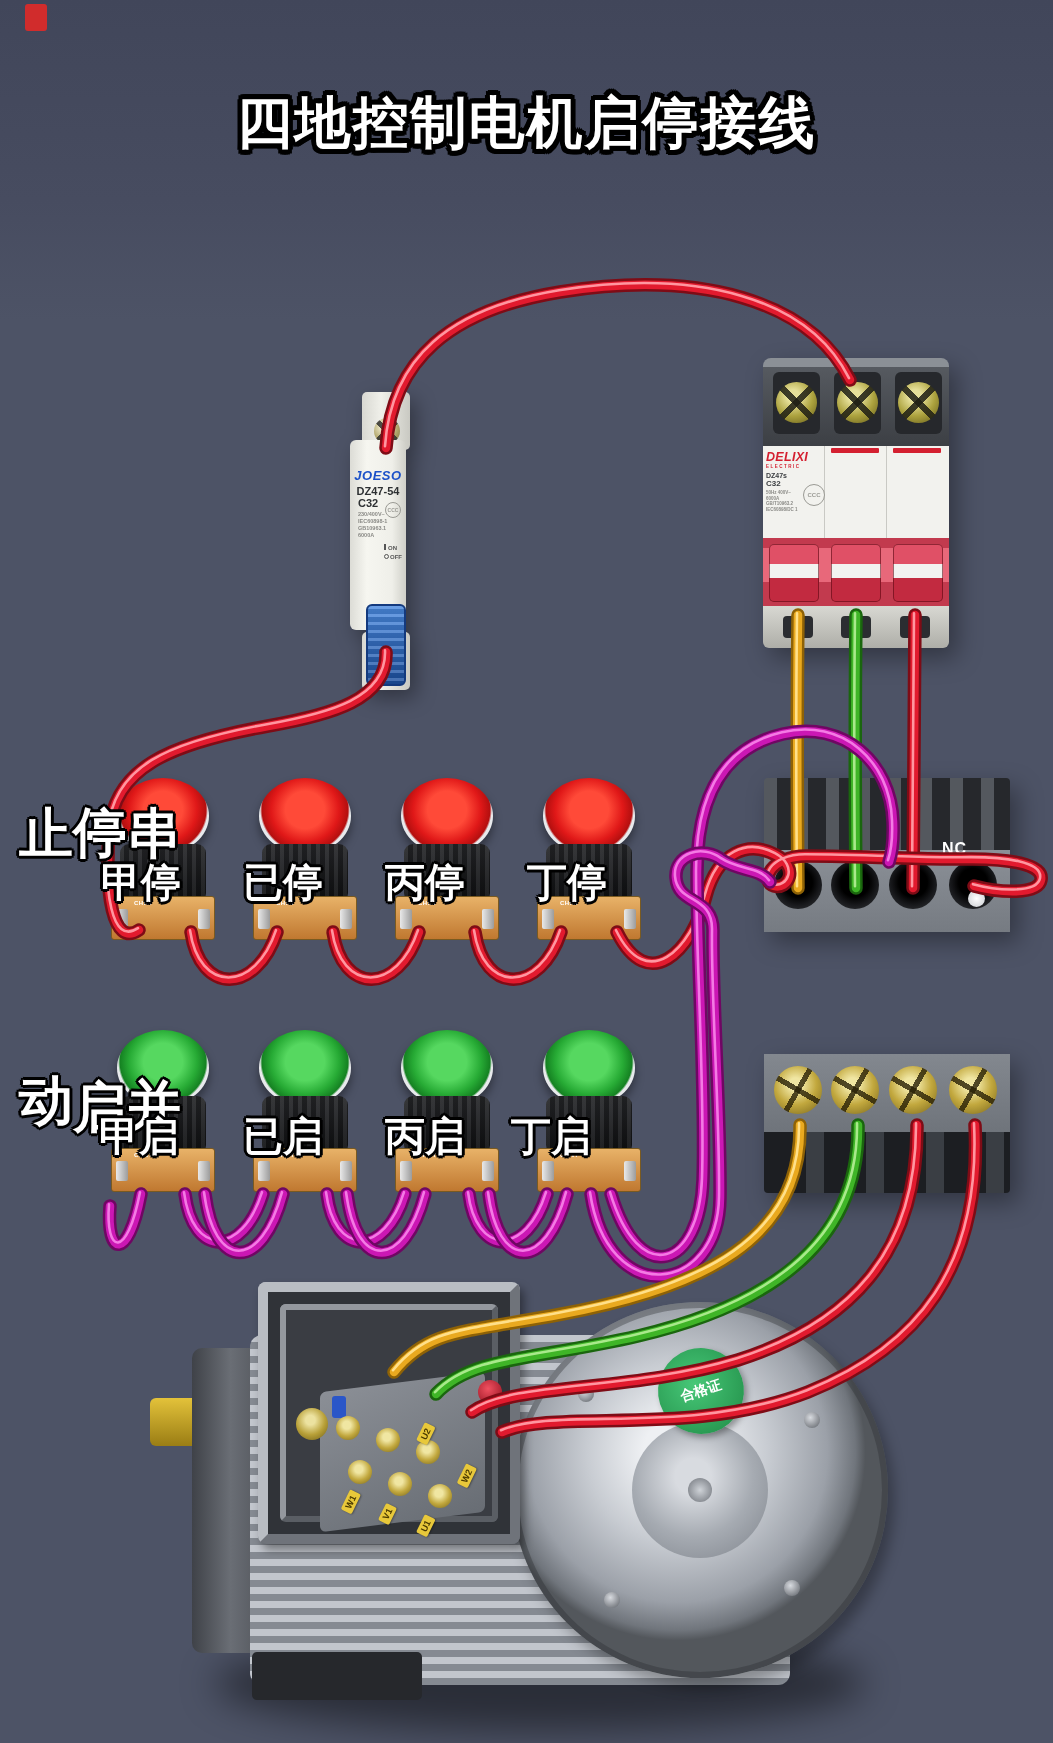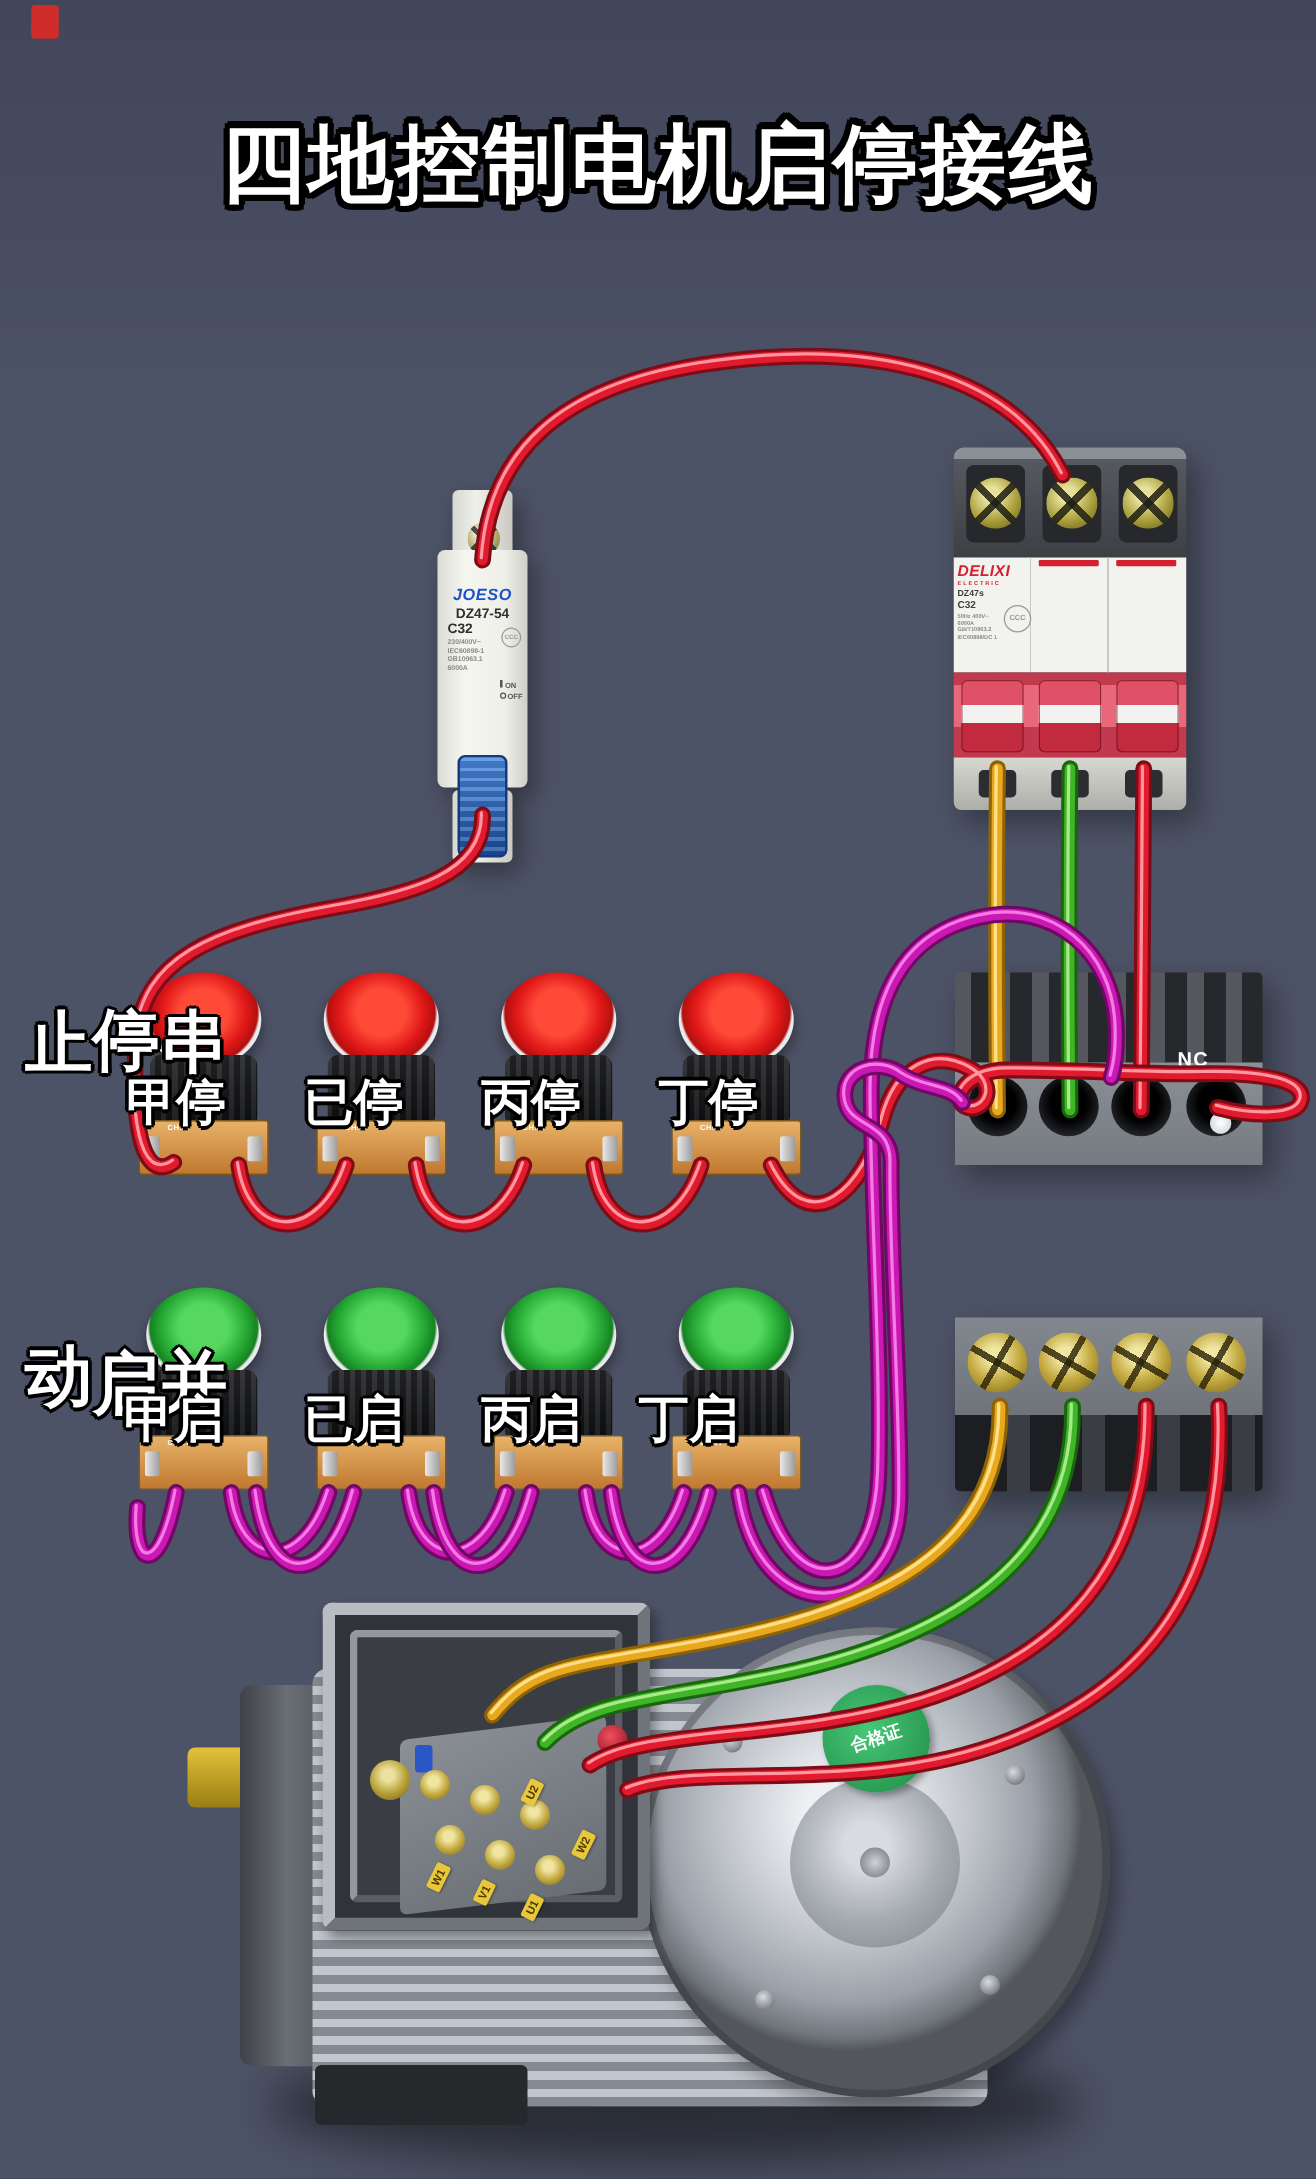--- a/index.html
+++ b/index.html
@@ -16,38 +16,38 @@
   
   .ot5{color:#fff;font-weight:900;
     text-shadow:5px 0 #000,-5px 0 #000,0 5px #000,0 -5px #000,
       4px 4px #000,-4px 4px #000,4px -4px #000,-4px -4px #000,
       2px 5px #000,-2px 5px #000,2px -5px #000,-2px -5px #000;}
   .ot3{color:#fff;font-weight:900;
     text-shadow:3px 0 #000,-3px 0 #000,0 3px #000,0 -3px #000,
       2px 2px #000,-2px 2px #000,2px -2px #000,-2px -2px #000;}
 
   .title{position:absolute;left:0;top:86px;width:100%;text-align:center;
-    font-size:68px;letter-spacing:2px;white-space:nowrap;}
+    font-size:56px;letter-spacing:2px;white-space:nowrap;}
   .side-label{position:absolute;writing-mode:vertical-rl;text-orientation:upright;
     font-size:54px;letter-spacing:16px;line-height:1;}
   .side-stop{left:20px;top:762px;}
   .side-start{left:20px;top:1032px;}
 
   
   .joeso{position:absolute;left:350px;top:392px;width:72px;height:300px;filter:drop-shadow(6px 8px 10px rgba(0,0,0,.35));}
   .j-term{position:absolute;left:12px;width:48px;height:58px;background:linear-gradient(90deg,#d8d8d2,#f0f0ea 40%,#c9c9c2);border-radius:5px;}
   .j-term.top{top:0;}
   .j-term.bot{top:240px;}
   .screw{position:absolute;border-radius:50%;
     background:
       linear-gradient(45deg,transparent 44%,rgba(40,40,40,.8) 44%,rgba(40,40,40,.8) 56%,transparent 56%),
       linear-gradient(-45deg,transparent 44%,rgba(40,40,40,.8) 44%,rgba(40,40,40,.8) 56%,transparent 56%),
       radial-gradient(circle at 40% 35%,#e8e2c0 0 20%,#b3a86e 55%,#6e6430 100%);}
   .j-screw{left:12px;width:26px;height:26px;}
-  .j-body{position:absolute;left:0;top:48px;width:72px;height:190px;background:linear-gradient(90deg,#dcdcd6,#f6f6f0 30%,#efefe9 75%,#cfcfc8);border-radius:6px;padding-top:28px;text-align:center;}
+  .j-body{position:absolute;left:0;top:48px;width:56px;height:190px;background:linear-gradient(90deg,#dcdcd6,#f6f6f0 30%,#efefe9 75%,#cfcfc8);border-radius:6px;padding-top:28px;text-align:center;}
   .j-brand{color:#1d52c8;font-style:italic;font-weight:900;font-size:13px;letter-spacing:.5px;}
   .j-model{color:#2e3133;font-weight:800;font-size:11px;margin-top:2px;}
   .j-rating{color:#2e3133;font-weight:800;font-size:11px;text-align:left;padding-left:8px;}
   .j-specs{margin-top:2px;text-align:left;padding-left:8px;font-size:5.5px;line-height:7px;color:#8a8a86;font-weight:700;}
   .j-ccc{position:absolute;right:5px;top:62px;width:16px;height:16px;border:1px solid #9a9a94;border-radius:50%;
     font-size:5px;color:#9a9a94;display:flex;align-items:center;justify-content:center;font-weight:700;}
   .j-onoff{position:absolute;right:4px;top:104px;font-size:6px;color:#555;font-weight:700;line-height:9px;text-align:left;}
   .j-onbar{display:inline-block;width:2px;height:6px;background:#555;margin-right:2px;}
   .j-offring{display:inline-block;width:5px;height:5px;border:1px solid #555;border-radius:50%;margin-right:1px;}
   .j-toggle{position:absolute;left:16px;top:164px;width:40px;height:82px;border:2px solid #143a7e;border-radius:6px;

